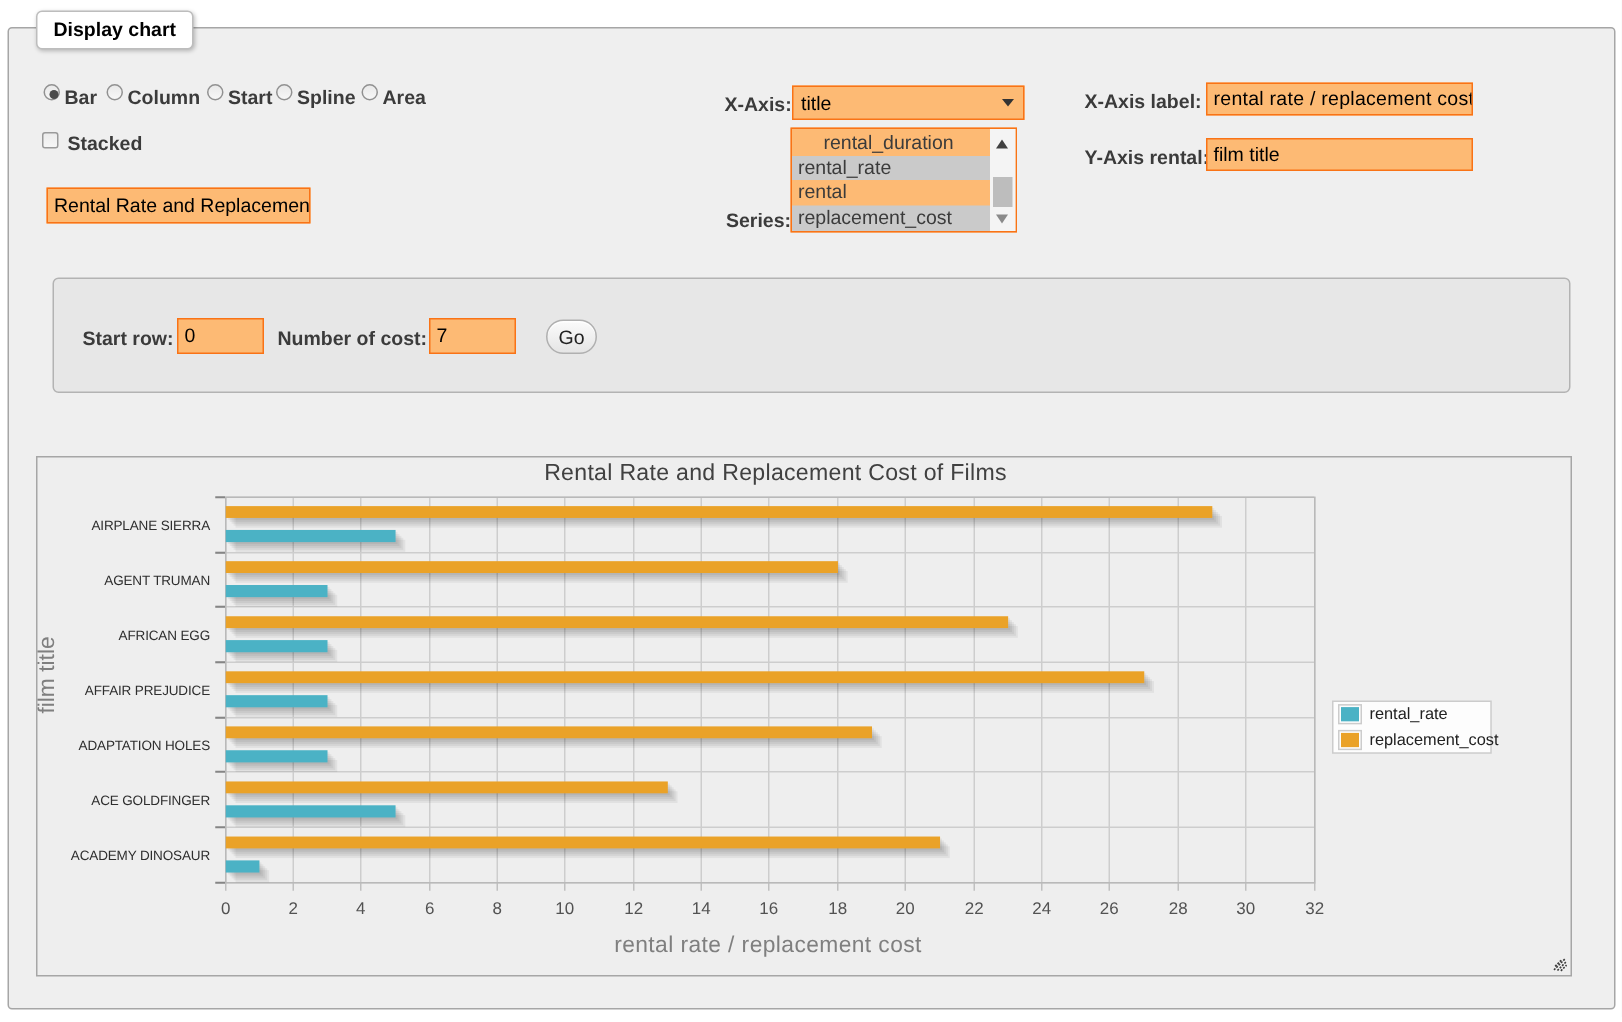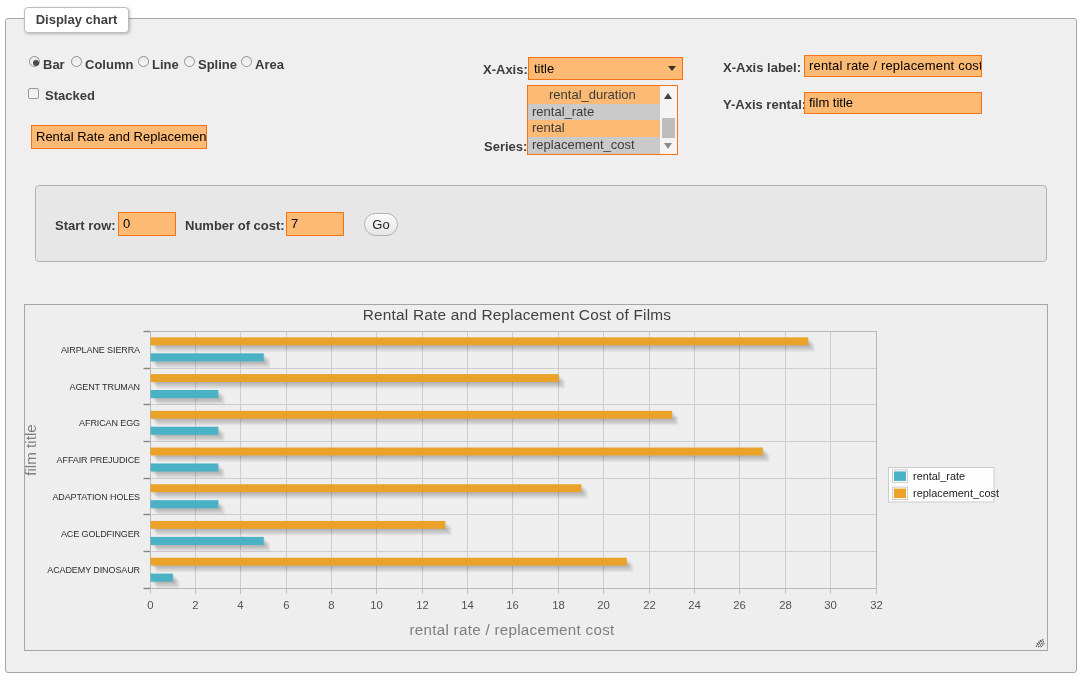--- a/index.html
+++ b/index.html
@@ -1,21 +1,21 @@
 <!DOCTYPE html>
 <html><head><meta charset="utf-8"><style>
 * { margin:0; padding:0; box-sizing:border-box; }
 html,body { width:1081px; height:681px; background:#ffffff;
   font-family:"Liberation Sans", sans-serif; font-size:13px; color:#3b3b3b; }
 .abs { position:absolute; }
 .outer { left:5px; top:18px; width:1072px; height:655px; background:#efefef;
   border:1px solid #a6a6a6; border-radius:3px; }
 .leg { left:24px; top:7px; width:105px; height:26px; background:#ffffff;
   border:1px solid #bdbdbd; border-radius:4px; box-shadow:1px 1px 3px rgba(0,0,0,0.25);
-  font-weight:bold; font-size:13px; color:#404040; line-height:24px; text-align:center; }
+  font-weight:bold; font-size:13px; color:#000000; line-height:24px; text-align:center; }
 .radio { width:11px; height:11px; border:1px solid #919191; border-radius:50%;
   background:linear-gradient(#e9e9e9,#f7f7f7); }
 .radio.on::after { content:""; position:absolute; left:2.5px; top:2.5px; width:6px;
   height:6px; border-radius:50%; background:#4a4a4a; }
 .cb { width:11px; height:11px; border:1px solid #9a9a9a; border-radius:2px;
   background:linear-gradient(#ececec,#f6f6f6); }
 .inp { background:#fdba74; border:1px solid #f97316; overflow:hidden;
   white-space:nowrap; color:#000; }
 .lbl { white-space:nowrap;font-weight:bold; }
 .sel-arrow { width:0; height:0; border-left:4px solid transparent;
@@ -31,21 +31,21 @@
 </style></head>
 <body>
 <div class="abs outer"></div>
 <div class="abs leg">Display chart</div>
 
 <div class="abs radio on" style="left:29px; top:56px;"></div>
 <div class="abs lbl" style="left:43px; top:56.5px;">Bar</div>
 <div class="abs radio" style="left:71px; top:56px;"></div>
 <div class="abs lbl" style="left:85px; top:56.5px;">Column</div>
 <div class="abs radio" style="left:138px; top:56px;"></div>
-<div class="abs lbl" style="left:152px; top:56.5px;">Line</div>
+<div class="abs lbl" style="left:152px; top:56.5px;">Start</div>
 <div class="abs radio" style="left:184px; top:56px;"></div>
 <div class="abs lbl" style="left:198px; top:56.5px;">Spline</div>
 <div class="abs radio" style="left:241px; top:56px;"></div>
 <div class="abs lbl" style="left:255px; top:56.5px;">Area</div>
 
 <div class="abs cb" style="left:28px; top:88px;"></div>
 <div class="abs lbl" style="left:45px; top:88px;">Stacked</div>
 
 <div class="abs inp" style="left:31px; top:125px; width:176px; height:24px;
   line-height:22px; padding-left:4px;">Rental Rate and Replacement Cost of Films</div>

